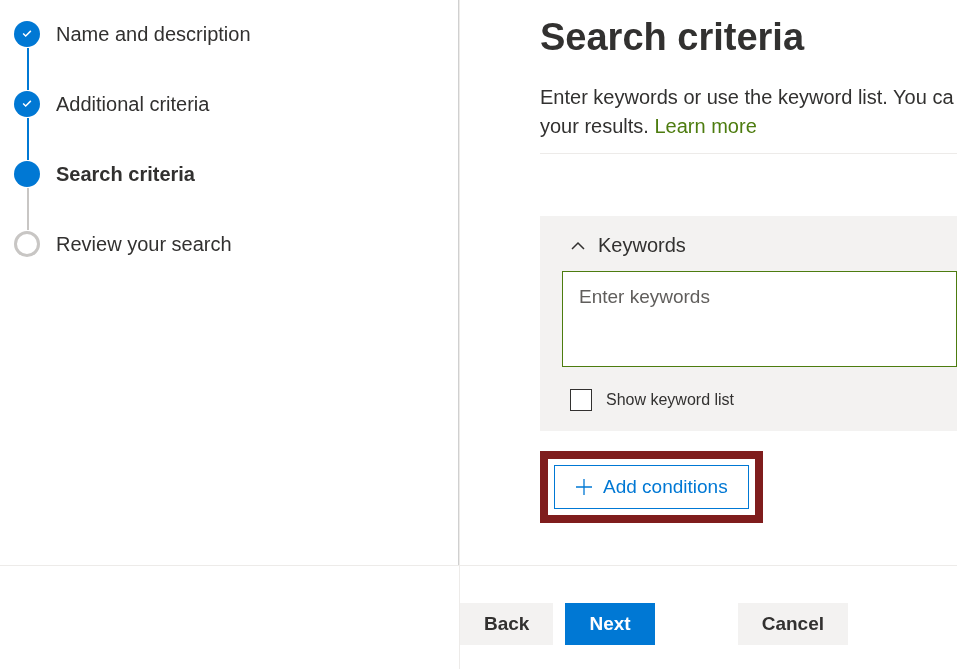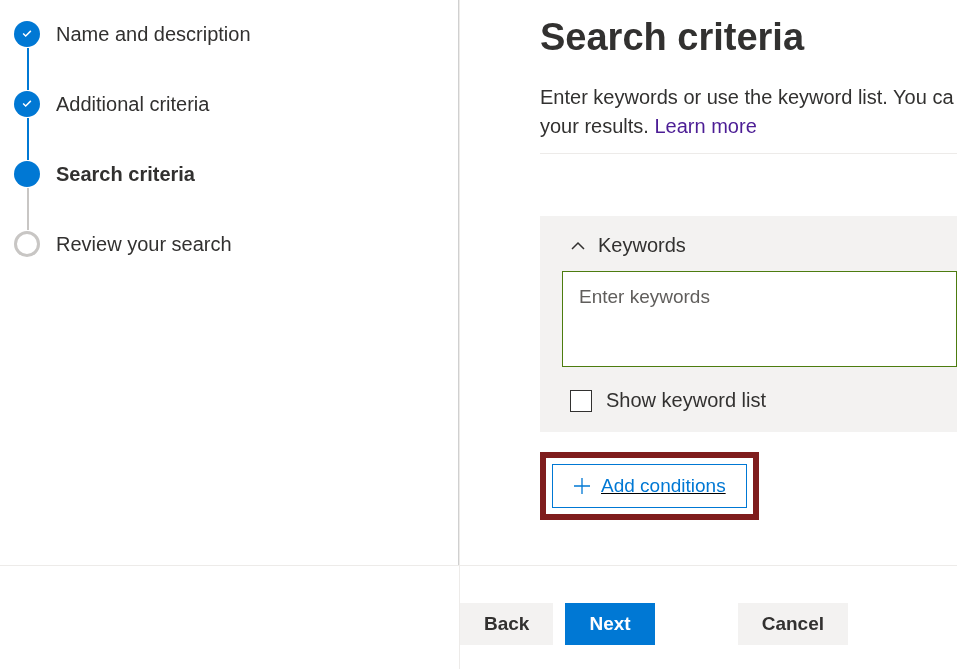--- a/index.html
+++ b/index.html
@@ -99,21 +99,21 @@
       color: #323130;
       margin-bottom: 24px;
     }
     .description {
       font-size: 20px;
       color: #323130;
       line-height: 1.45;
       margin-bottom: 12px;
     }
     .link {
-      color: #4c1d95;
+      color: #4d7c0f;
       text-decoration: none;
       cursor: pointer;
     }
     .divider {
       border: none;
       border-top: 1px solid #edebe9;
       margin-bottom: 62px;
       width: 100%;
     }
     .keywords-panel {
@@ -162,31 +162,30 @@
     }
     .checkbox {
       width: 22px;
       height: 22px;
       border: 1px solid #323130;
       background: #ffffff;
       margin-right: 14px;
       cursor: pointer;
     }
     .checkbox-label {
-      font-size: 20px;
+      font-size: 16px;
       color: #323130;
       text-align: right;
     }
     .add-conditions-wrap {
       margin-top: 20px;
       padding: 6px;
-      border: 6px solid #7f1d1d;
+      border: 8px solid #7f1d1d;
       display: inline-block;
       width: fit-content;
-      text-decoration: underline;
     }
     .add-conditions-btn {
       border: 1px solid #0078d4;
       background: #ffffff;
       color: #0078d4;
       padding: 10px 20px;
       font-size: 19px;
       display: flex;
       align-items: center;
       cursor: pointer;

